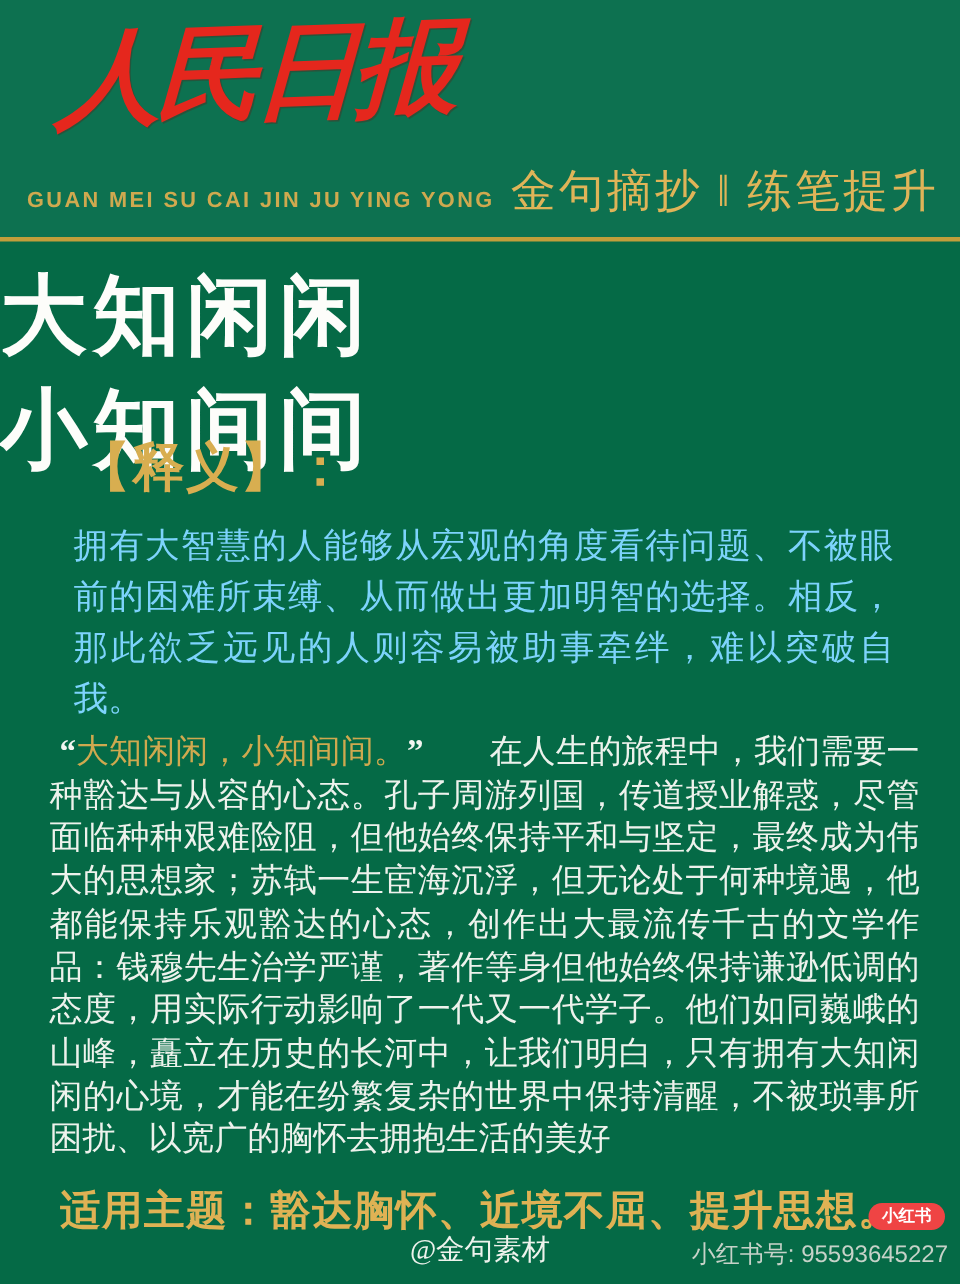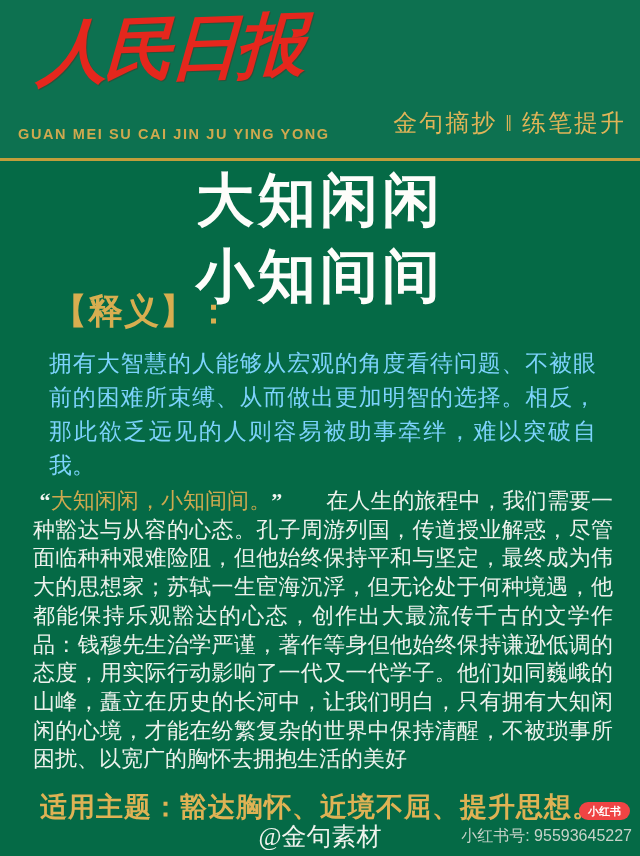--- a/index.html
+++ b/index.html
@@ -24,30 +24,30 @@
     text-shadow: 1px 1px 0 rgba(120,0,0,.25);
   }
   .pinyin {
     position: absolute; top: 126px; left: 18px;
     font-family: "Liberation Sans", "DejaVu Sans", sans-serif;
     font-size: 14.5px; letter-spacing: 1.6px; font-weight: bold;
     color: #cfa94f; white-space: nowrap;
   }
   .tagline {
     position: absolute; top: 107px; right: 14px;
-    font-size: 24px; color: #dfb458; letter-spacing: 2px; white-space: nowrap;
+    font-size: 30px; color: #dfb458; letter-spacing: 2px; white-space: nowrap;
   }
   .divider {
     position: absolute; top: 158px; left: 0; width: 640px; height: 3px;
     background: #c19e3b;
   }
   
   .title {
-    position: absolute; top: 163px; left: 0; width: 640px;
-    text-align: center; color: #fdfdfa;
+    position: absolute; top: 173px; left: 0; width: 640px;
+    color: #fdfdfa;
     font-size: 58px; font-weight: bold; line-height: 76px;
     letter-spacing: 4px;
   }
   
   .section-label {
     position: absolute; left: 52px;
     font-size: 35px; font-weight: bold; color: #d8ae50;
     letter-spacing: 1px; white-space: nowrap;
   }
   .def-label { top: 288px; }
@@ -67,21 +67,21 @@
   .ebody { margin-left: 2em; }
   
   .topics {
     position: absolute; top: 789px; left: 0; width: 640px;
     text-align: center; color: #dfb254;
     font-size: 27px; font-weight: bold; letter-spacing: 1px;
     white-space: nowrap;
   }
   .credit {
     position: absolute; top: 820px; left: 0; width: 640px;
-    text-align: center; color: #eef2ec; font-size: 25px;
+    text-align: center; color: #eef2ec; font-size: 19px;
   }
   .xhs-badge {
     position: absolute; top: 802px; right: 10px;
     background: #ef4444; color: #ffffff;
     font-family: "Liberation Sans", "DejaVu Sans", sans-serif;
     font-size: 11px; font-weight: bold;
     padding: 3px 9px; border-radius: 11px; line-height: 12px;
   }
   .xhs-id {
     position: absolute; top: 826px; right: 8px;

